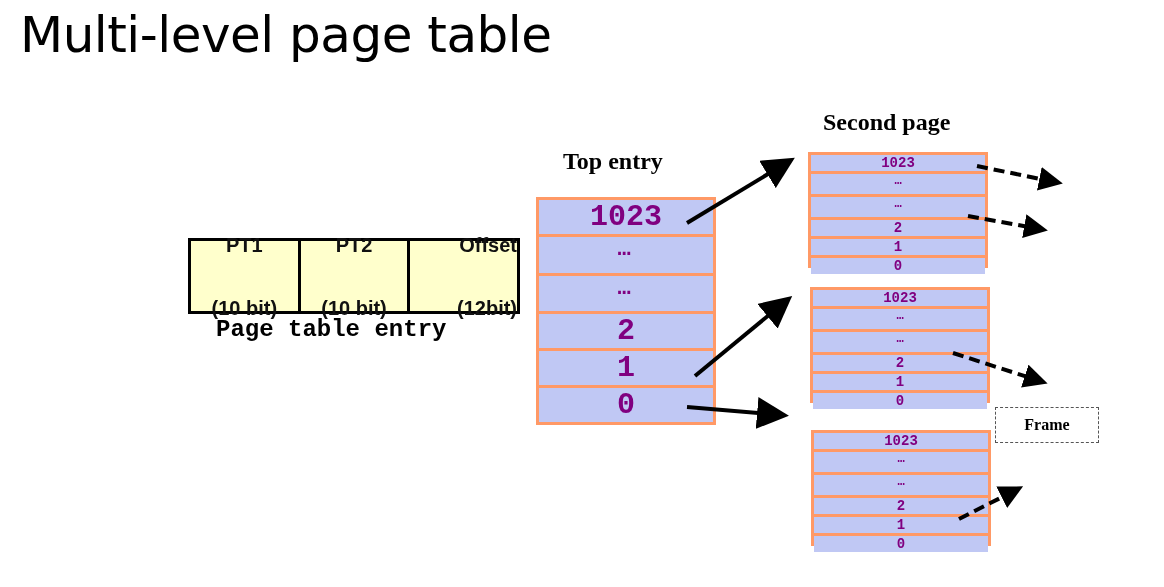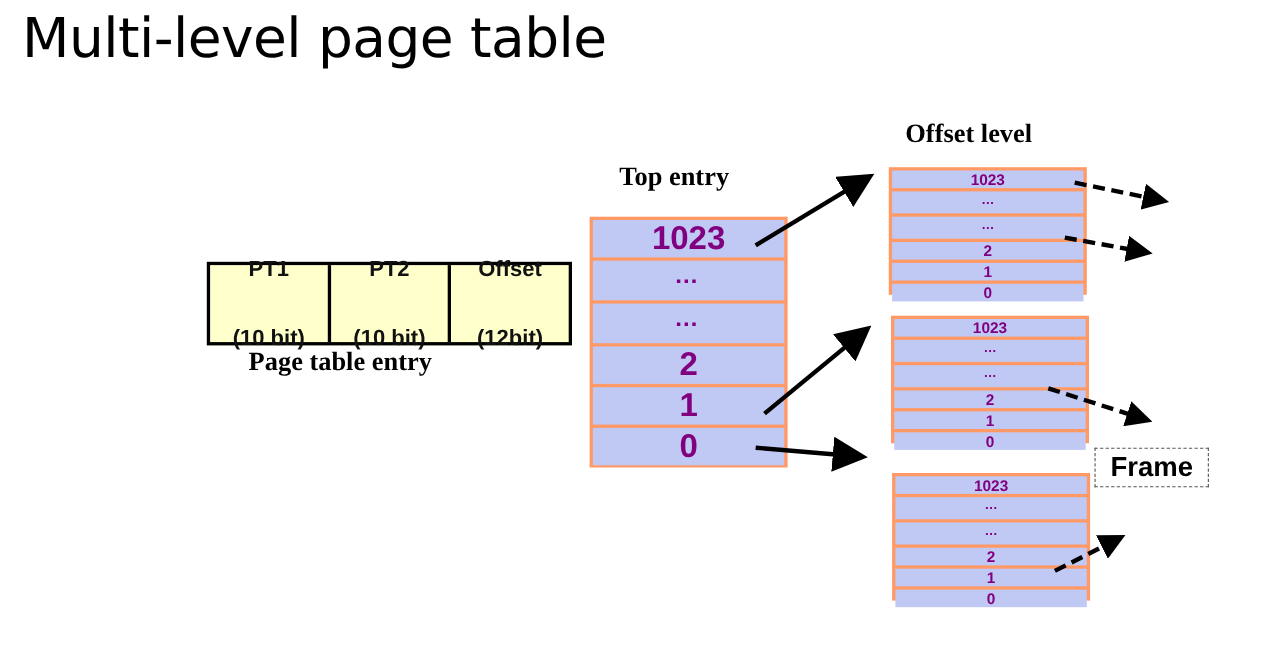--- a/index.html
+++ b/index.html
@@ -19,45 +19,45 @@
   .pte {
     left: 176px; top: 238px; width: 332px; height: 76px;
     display: flex; border: 3px solid #000; box-sizing: border-box;
     background: #ffffcc;
   }
   .pte-cell {
     flex: 1; display: flex; flex-direction: column; align-items: center; justify-content: center;
     font-family: "Liberation Sans", sans-serif; font-weight: bold; font-size: 20px;
     line-height: 26px; color: #111; border-right: 3px solid #000; gap: 37px;
   }
-  .pte-cell:last-child { border-right: none; }
+  .pte-cell:last-child { border-right: none; align-items: flex-end; }
   
   .tbl {
     display: flex; flex-direction: column;
     background: #ff9966; padding: 3px; box-sizing: border-box;
   }
   .tbl .row {
     background: #c0c8f4; display: flex; align-items: center; justify-content: center;
-    font-family: Liberation Sans, sans-serif; font-weight: bold; color: #800080;
+    font-family: Liberation Mono, monospace; font-weight: bold; color: #800080;
   }
   .tbl .row + .row { margin-top: 3px; }
   .top-tbl { left: 524px; top: 197px; width: 180px; height: 228px; }
   .top-tbl .row { flex: 1; font-size: 30px; }
   .top-tbl .row.dots { font-size: 22px; letter-spacing: 4px; padding-bottom: 10px; }
   .sec-tbl { width: 180px; height: 116px; }
   .sec-tbl .row { flex: 1; font-size: 14px; }
   .sec-tbl .row.dots { font-size: 12px; padding-bottom: 6px; }
   .sec1 { left: 796px; top: 152px; }
   .sec2 { left: 798px; top: 287px; }
   .sec3 { left: 799px; top: 430px; }
   .frame-box {
     left: 983px; top: 407px; width: 104px; height: 36px;
     border: 1.5px dashed #555; box-sizing: border-box;
     display: flex; align-items: center; justify-content: center;
-    font-family: Liberation Sans, sans-serif; font-weight: bold; font-size: 25px; color: #000;
+    font-family: Liberation Serif, serif; font-weight: bold; font-size: 16px; color: #000;
   }
   svg.arrows { position: absolute; left: 0; top: 0; }
 </style>
 </head>
 <body>
 
 <div class="abs title">Multi-level page table</div>
 
 <div class="abs pte">
   <div class="pte-cell">
@@ -66,33 +66,33 @@
   </div>
   <div class="pte-cell">
     <span>PT2</span>
     <span>(10 bit)</span>
   </div>
   <div class="pte-cell">
     <span>Offset</span>
     <span>(12bit)</span>
   </div>
 </div>
-<div class="abs heading" style="left:214px; top:316px;">Page table entry</div>
+<div class="abs heading" style="left:204px; top:316px;font-family:Liberation Mono, monospace;">Page table entry</div>
 
 <div class="abs heading" style="left:551px; top:148px;">Top entry</div>
 <div class="abs tbl top-tbl">
   <div class="row">1023</div>
   <div class="row dots">…</div>
   <div class="row dots">…</div>
   <div class="row">2</div>
   <div class="row">1</div>
   <div class="row">0</div>
 </div>
 
-<div class="abs heading" style="left:811px; top:109px;">Offset level</div>
+<div class="abs heading" style="left:811px; top:109px;">Second page</div>
 
 <div class="abs tbl sec-tbl sec1">
   <div class="row">1023</div>
   <div class="row dots">…</div>
   <div class="row dots">…</div>
   <div class="row">2</div>
   <div class="row">1</div>
   <div class="row">0</div>
 </div>
 

